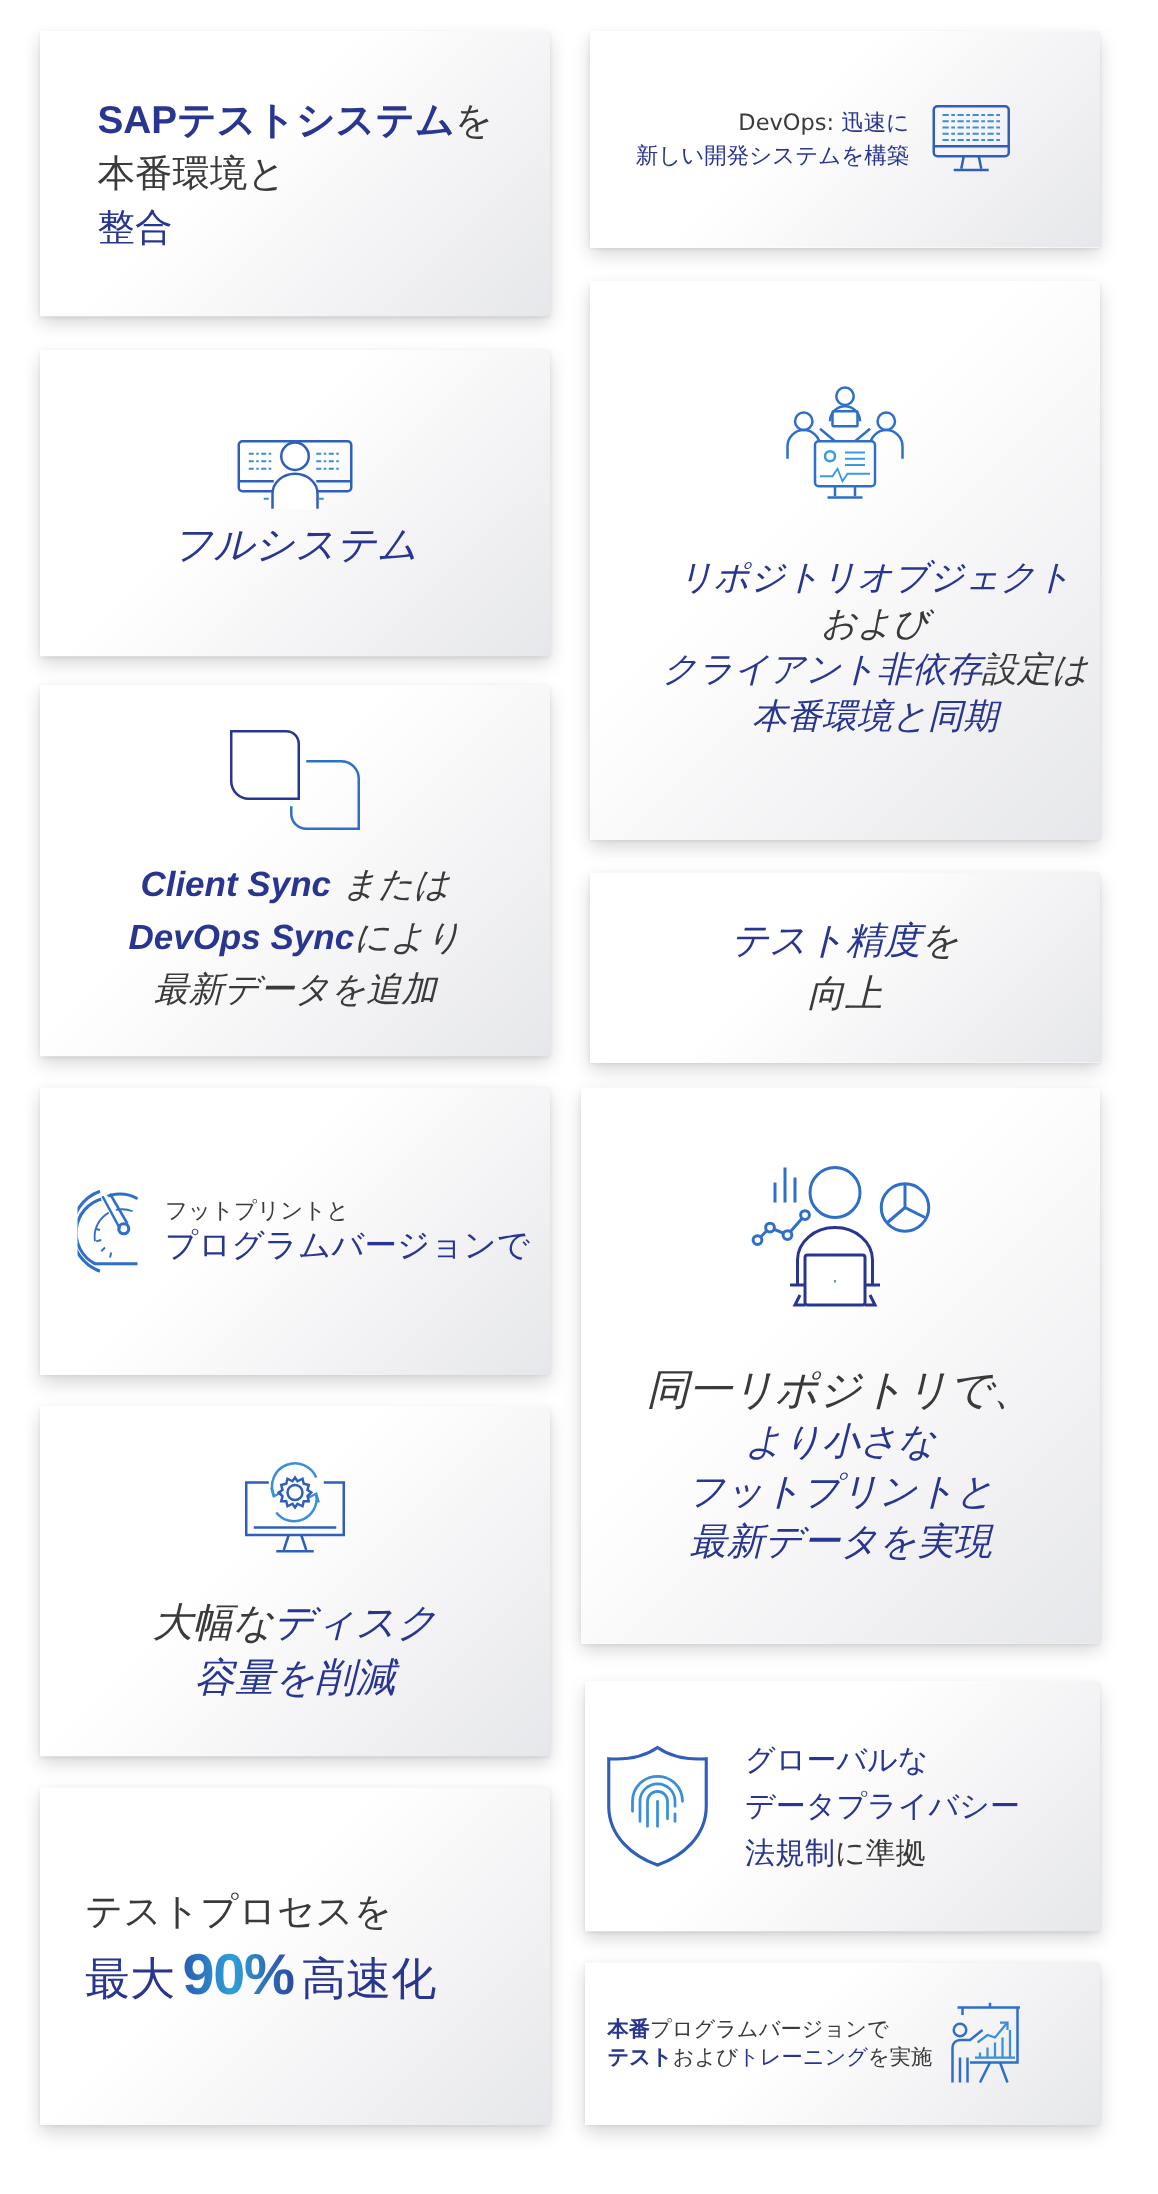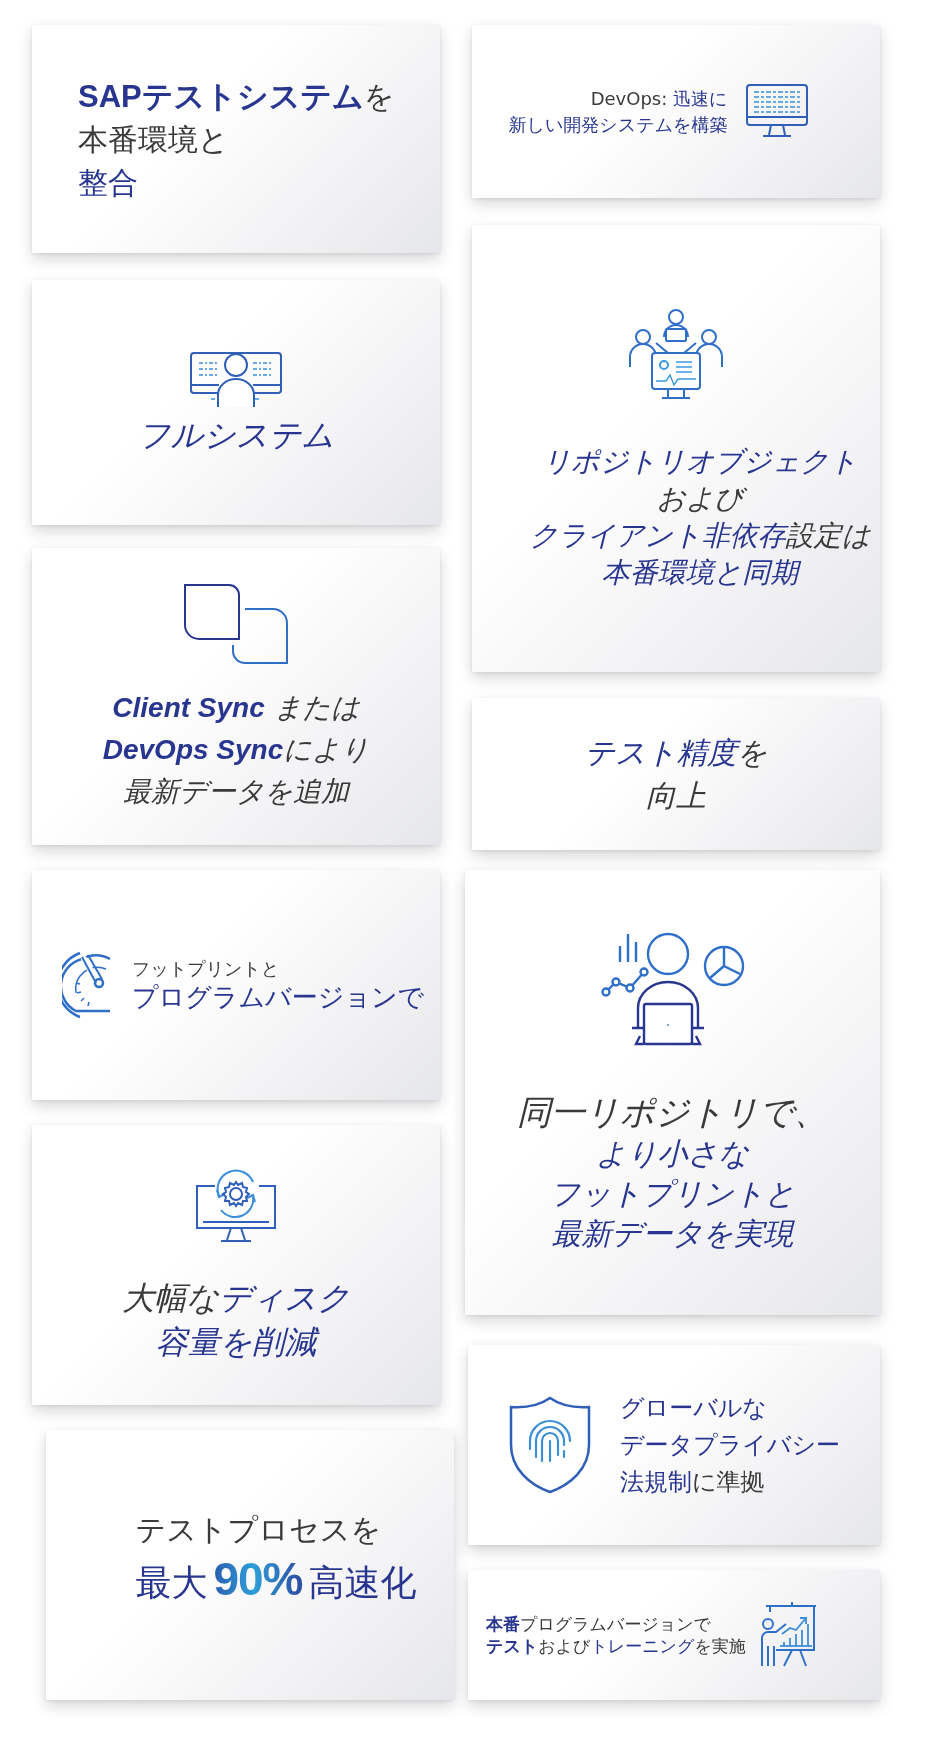--- a/index.html
+++ b/index.html
@@ -25,22 +25,22 @@
   
   #c1 { left: 32px; top: 25px; width: 408px; height: 228px; justify-content: flex-start; padding-left: 46px; }
   #c2 { left: 472px; top: 25px; width: 408px; height: 173px; justify-content: center; padding-right: 34px; }
   #c3 { left: 32px; top: 280px; width: 408px; height: 245px; }
   #c4 { left: 472px; top: 225px; width: 408px; height: 447px; }
   #c5 { left: 32px; top: 548px; width: 408px; height: 297px; }
   #c6 { left: 472px; top: 698px; width: 408px; height: 152px; }
   #c7 { left: 32px; top: 870px; width: 408px; height: 230px; justify-content: flex-start; padding-left: 30px; }
   #c8 { left: 465px; top: 870px; width: 415px; height: 445px; }
   #c9 { left: 32px; top: 1125px; width: 408px; height: 280px; }
-  #c10 { left: 32px; top: 1430px; width: 408px; height: 270px; justify-content: center; padding-left: 52px; margin-left: 14px; }
-  #c11 { left: 468px; top: 1345px; width: 412px; height: 200px; justify-content: flex-start; padding-left: 40px; }
+  #c10 { left: 32px; top: 1430px; width: 408px; height: 270px; justify-content: flex-start; padding-left: 36px; }
+  #c11 { left: 468px; top: 1345px; width: 412px; height: 200px; justify-content: flex-start; padding-left: 16px; }
   #c12 { left: 468px; top: 1570px; width: 412px; height: 130px; justify-content: flex-start; padding-left: 18px; }
 
   .fs30 { font-size: 30px; line-height: 40px; }
   .fs32 { font-size: 32px; line-height: 40px; }
   .fs28 { font-size: 28px; line-height: 38px; }
   .fs26 { font-size: 26px; line-height: 38px; }
   .fs24 { font-size: 24px; line-height: 36px; }
   .fs18 { font-size: 18px; line-height: 26px; }
   .fs17 { font-size: 17px; line-height: 24px; }
 

